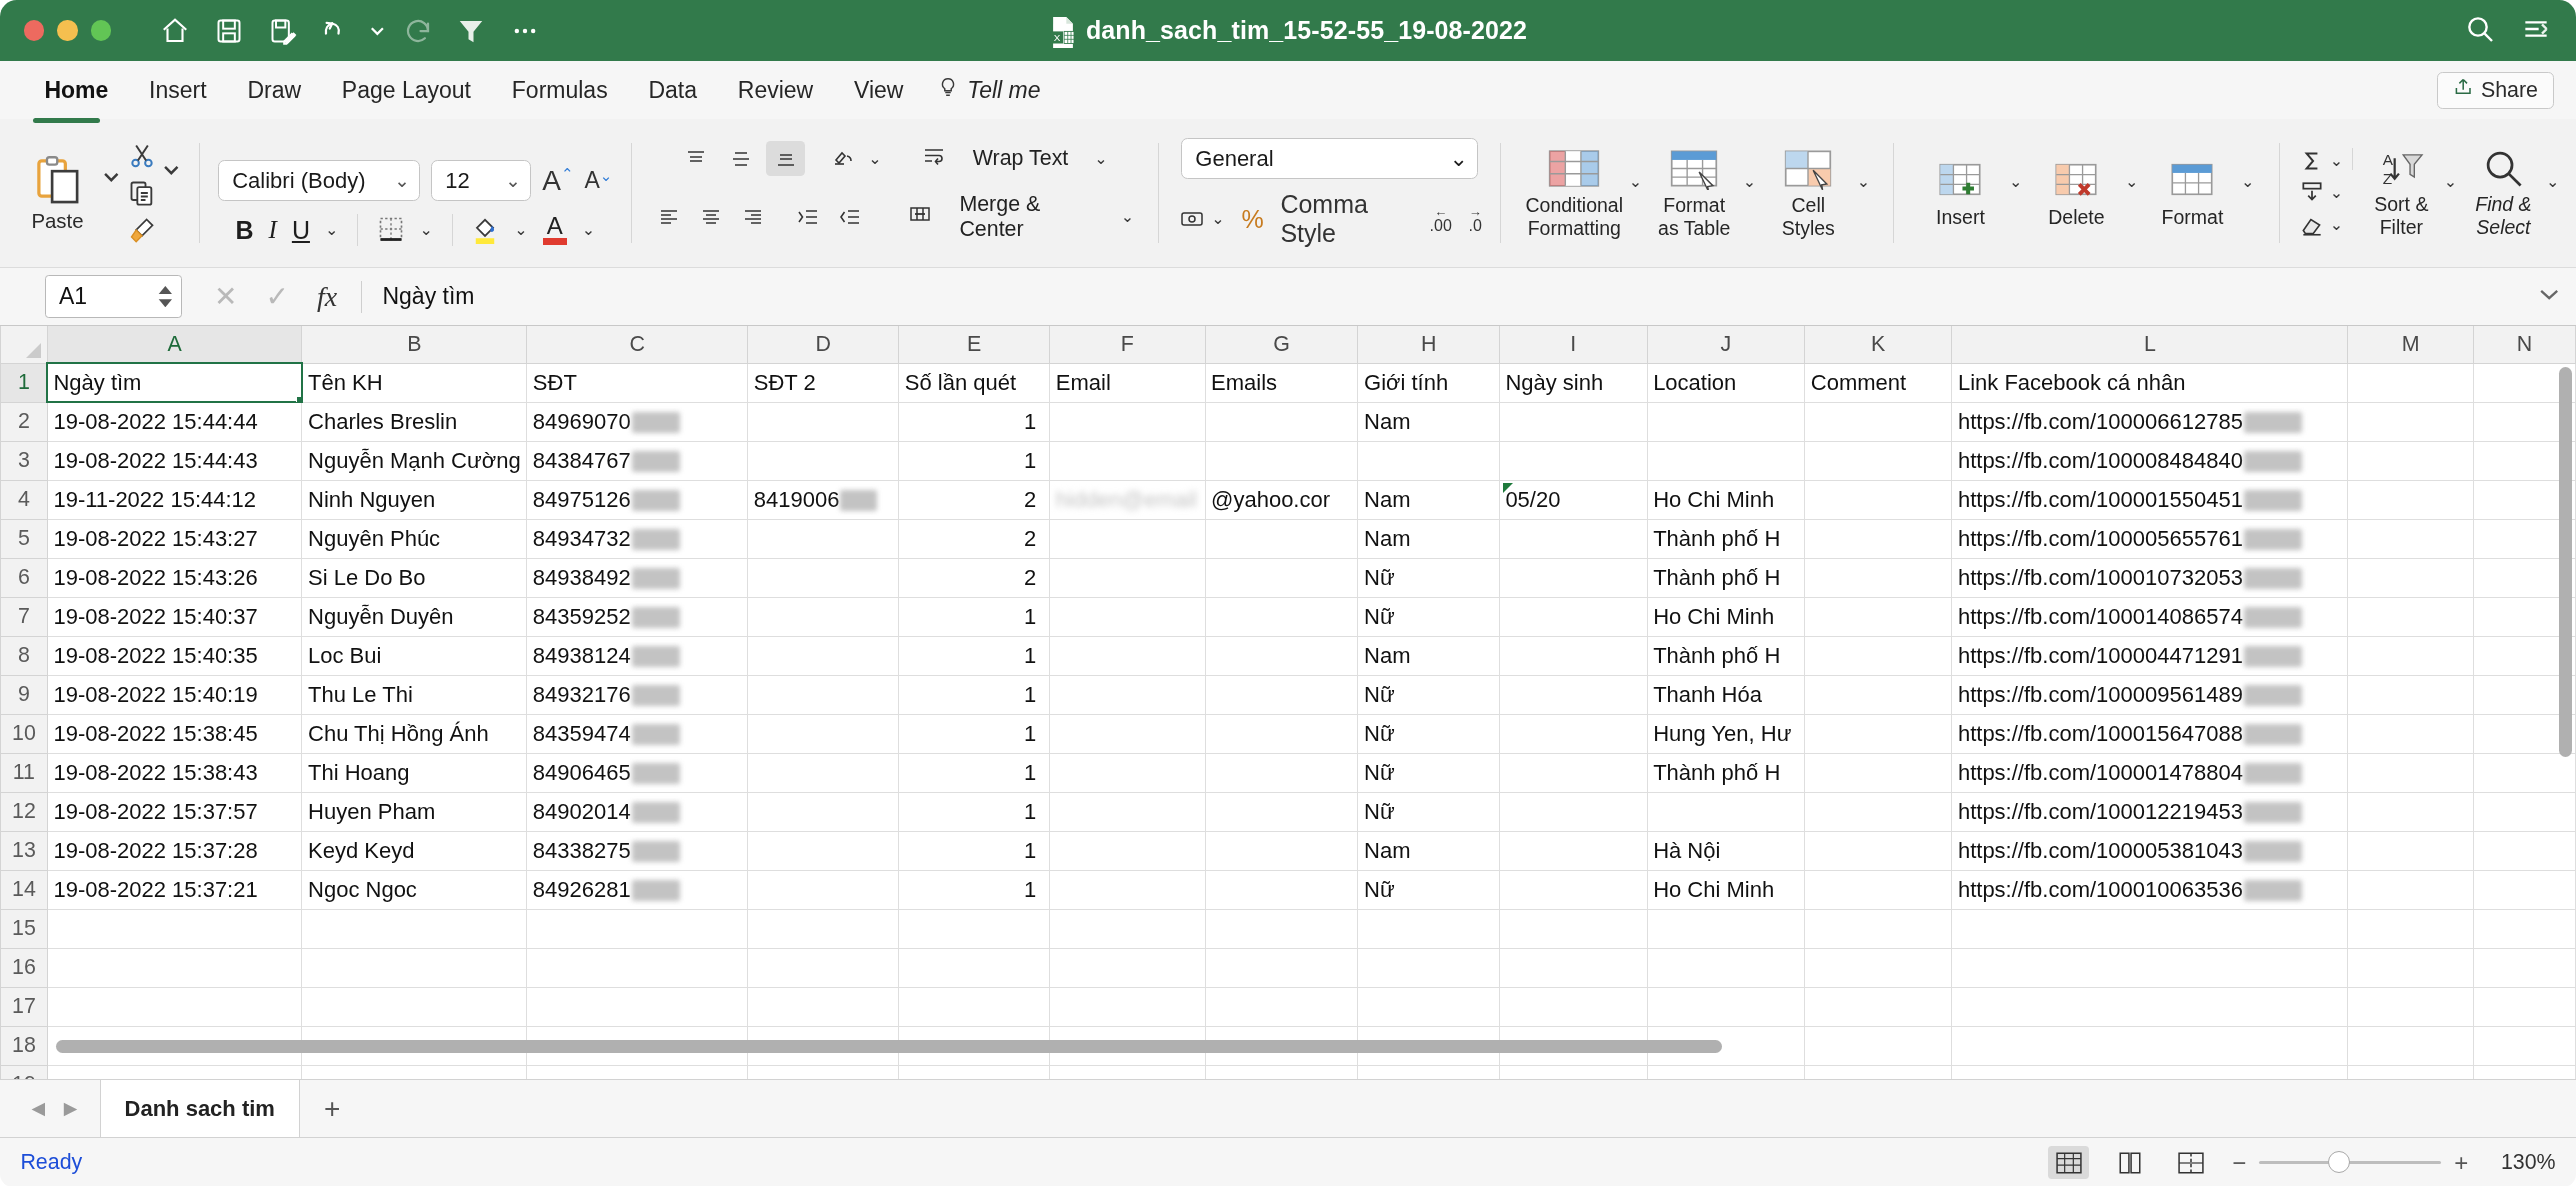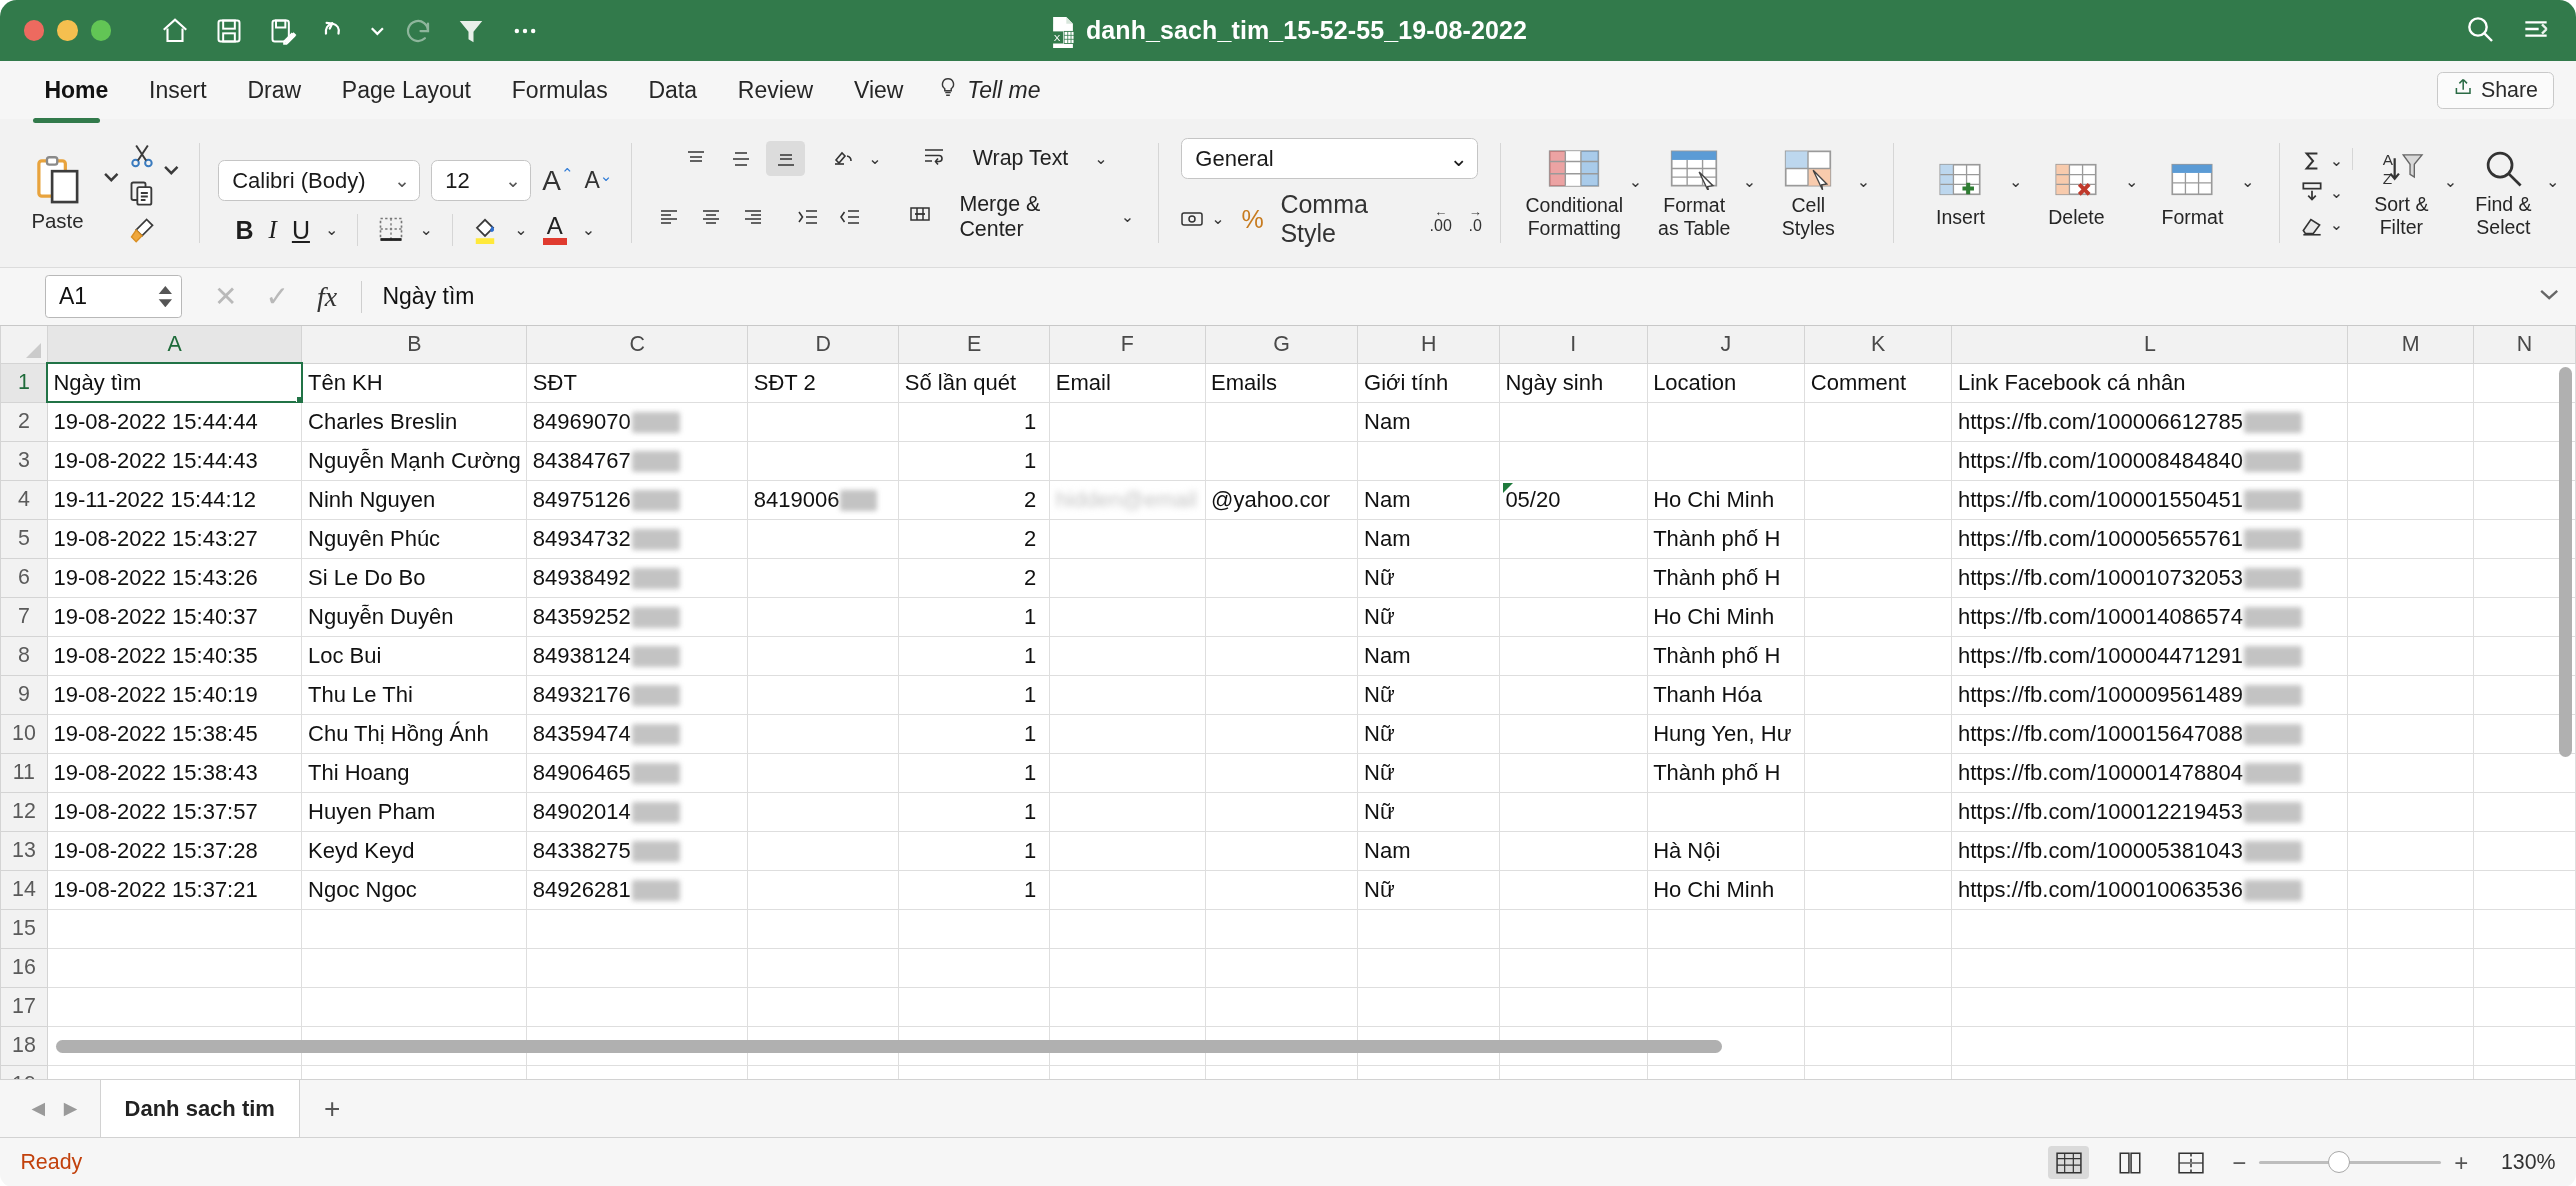--- a/index.html
+++ b/index.html
@@ -203,21 +203,21 @@
     border-left: 0.9px solid #d2d2d2; border-right: 0.9px solid #d2d2d2;
   }
   .addsheet { font-size: 28px; color: #555; padding: 0 20.4px; }
 
   
   .statusbar {
     height: 50px; flex: 0 0 50px; background: #f6f6f6; border-top: 0.9px solid #d2d2d2;
     display: flex; align-items: center; padding: 0 20.4px; position: relative;
     border-bottom-left-radius: 13px; border-bottom-right-radius: 13px;
   }
-  .status-text { font-size: 21.4px; color: #c2410c; }
+  .status-text { font-size: 21.4px; color: #1d4ed8; }
   .status-right { margin-left: auto; display: flex; align-items: center; gap: 20.4px; }
   .viewbtn { width: 41px; height: 33px; display: flex; align-items: center; justify-content: center; border-radius: 3.7px; }
   .viewbtn.sel { background: #dadada; }
   .zoomslider { display: flex; align-items: center; gap: 13px; }
   .zs-track { width: 182px; height: 3.7px; background: #bdbdbd; border-radius: 1.9px; position: relative; }
   .zs-knob { position: absolute; left: 69px; top: -9.3px; width: 22px; height: 22px; border-radius: 50%; background: #fff; border: 0.9px solid #a8a8a8; }
   .zs-sign { font-size: 24px; color: #555; }
   .zoom-val { font-size: 21.4px; color: #333; min-width: 67px; text-align: right; }
 </style>
 </head>
@@ -656,21 +656,21 @@
           <text x="2" y="21" font-size="9" fill="#333" font-family="Liberation Sans">Z</text>
           <path d="M9 6v12M6.5 15L9 18l2.5-3" stroke="#333" stroke-width="1.3" fill="none"></path>
           <path d="M14 4h11l-4.5 5.5V17l-2.5-1.6V9.5z" fill="#d9d9d9" stroke="#666" stroke-width=".8"></path>
         </svg>
         <span class="bl">
           <span>Sort &amp;</span><br>
           <span>Filter</span>
         </span>
       </div>
       <div class="caret" style="margin:0 3.7px 22px 0;align-self:center;">⌄</div>
-      <div class="bigbtn" style="min-width:85px;">
+      <div class="bigbtn" style="min-width:85px;font-style:italic;">
         <svg width="45" height="41" viewBox="0 0 26 24" fill="none" stroke="#333" stroke-width="1.6">
             <circle cx="11" cy="10" r="7"></circle>
             <path d="M16 15l7 7"></path>
           </svg>
         <span class="bl">
           <span>Find &amp;</span><br>
           <span>Select</span>
         </span>
       </div>
       <div class="caret" style="margin:0 3.7px 22px 0;align-self:center;">⌄</div>

